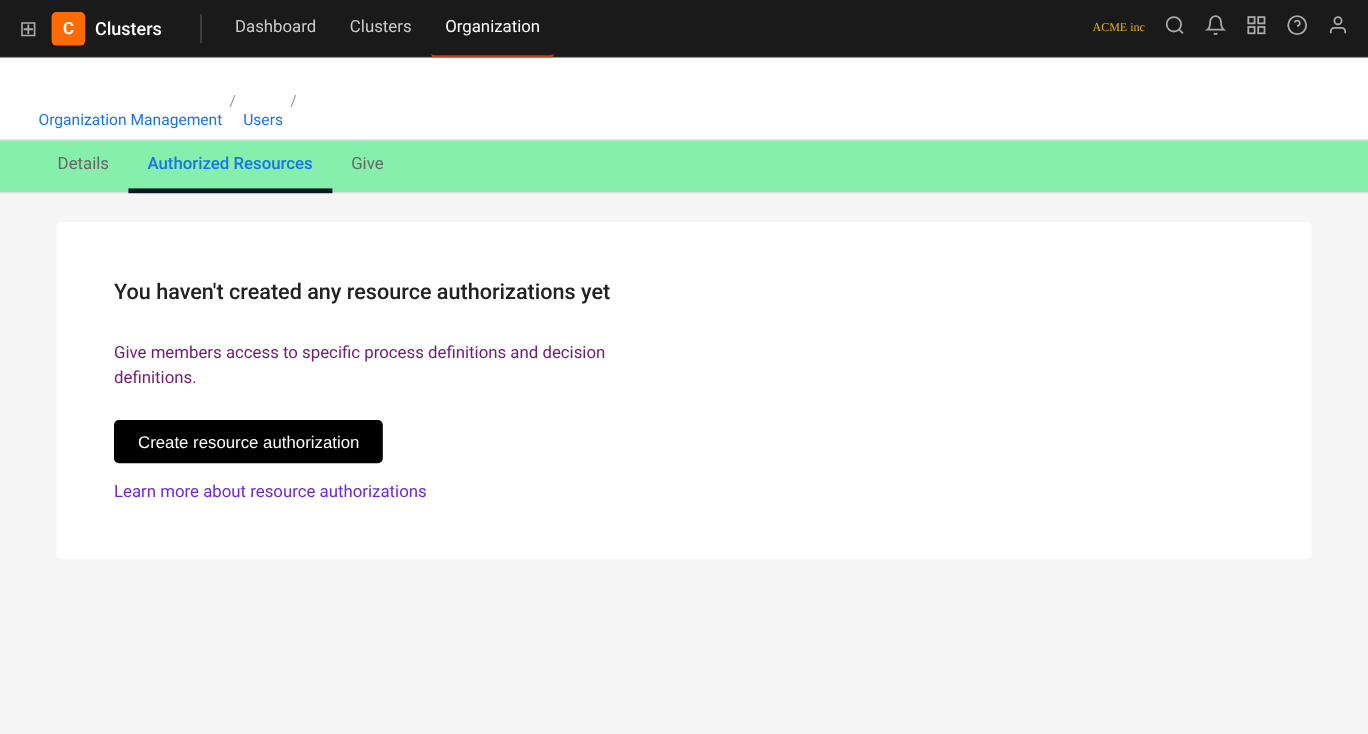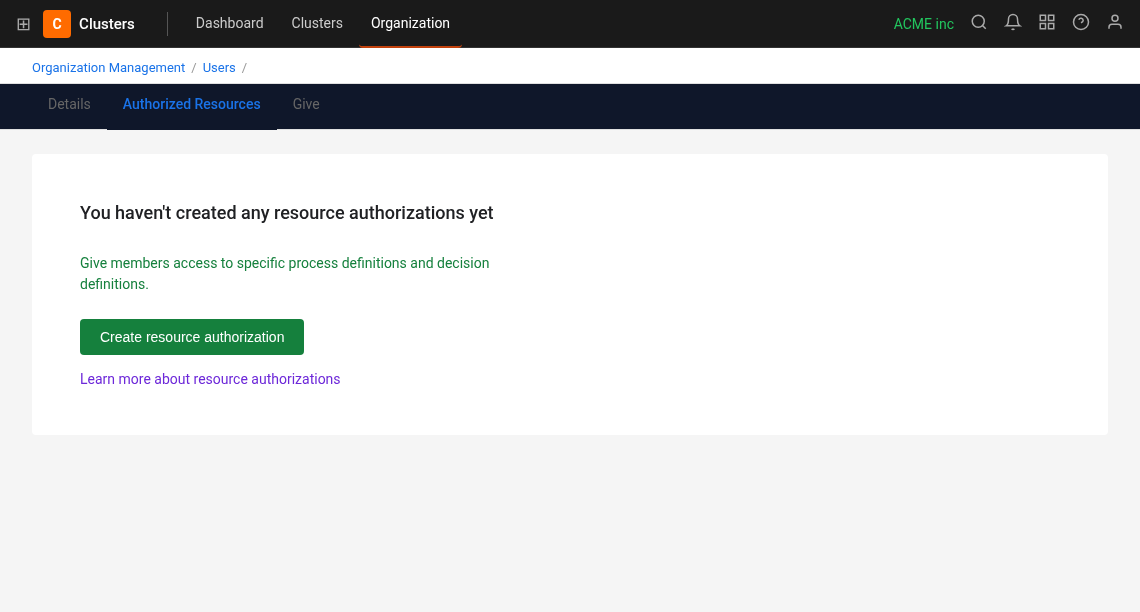--- a/index.html
+++ b/index.html
@@ -24,53 +24,53 @@
     .topnav-logo-text { font-size: 15px; font-weight: 500; }
     .topnav-divider { width: 1px; height: 24px; background: #555; margin: 0 16px; }
     .topnav-links { display: flex; align-items: center; gap: 4px; flex: 1; }
     .topnav-link {
       color: #ccc; text-decoration: none; padding: 20px 12px; border-radius: 4px;
       font-size: 14px; cursor: pointer; border-bottom: 2px solid transparent;
       height: 48px; display: flex; align-items: center;
     }
     .topnav-link.active { color: #fff; border-bottom: 2px solid #c2410c; }
     .topnav-right { display: flex; align-items: center; gap: 16px; margin-left: auto; }
-    .topnav-org { font-size: 14px; color: #22c55e; }
+    .topnav-org { font-size: 10px; color: #eab308; font-family: Liberation Serif, serif; }
     .topnav-icon { color: #aaa; font-size: 18px; cursor: pointer; }
 
     
     .breadcrumb-area { background: #fff; border-bottom: 1px solid #e0e0e0; padding: 12px 32px 0 32px; }
     .breadcrumb { display: flex; align-items: center; gap: 6px; font-size: 13px; color: #666; margin-bottom: 8px; }
-    .breadcrumb a { color: #1a73e8; text-decoration: none; }
+    .breadcrumb a { color: #1a73e8; text-decoration: none; margin-top: 33px; }
     .breadcrumb-sep { color: #999; }
     .page-title { font-size: 20px; font-weight: 500; color: #202124; padding-bottom: 12px; }
 
     
-    .tabs { display: flex; gap: 0; border-bottom: 1px solid #e0e0e0; background: #0f172a; padding: 0 32px; }
+    .tabs { display: flex; gap: 0; border-bottom: 1px solid #e0e0e0; background: #86efac; padding: 0 32px; }
     .tab {
       padding: 12px 16px; font-size: 14px; cursor: pointer;
       color: #666; border-bottom: 2px solid transparent; margin-bottom: -1px;
       text-decoration: none;
     }
-    .tab.active { color: #1a73e8; border-bottom: 6px solid #0f172a; font-weight: 500; }
+    .tab.active { color: #1a73e8; border-bottom: 4px solid #0f172a; font-weight: 500; }
 
     
-    .main-content { padding: 24px 32px; }
+    .main-content { padding: 24px 47px; }
     .empty-state-card {
       background: #fff; border-radius: 4px; padding: 48px 48px 48px 48px;
       min-height: 260px;
     }
     .empty-state-title {
       font-size: 18px; font-weight: 500; color: #202124; margin-bottom: 12px;
     }
     .empty-state-desc {
-      font-size: 14px; color: #15803d; margin-bottom: 24px; line-height: 1.5; max-width: 420px; margin-top: 30px;
+      font-size: 14px; color: #701a75; margin-bottom: 24px; line-height: 1.5; max-width: 420px; margin-top: 30px;
     }
     .btn-primary {
-      background: #15803d; color: #fff; border: none; border-radius: 4px;
+      background: #000000; color: #fff; border: none; border-radius: 4px;
       padding: 10px 20px; font-size: 14px; cursor: pointer; display: inline-block;
       font-weight: 500; margin-bottom: 16px;
     }
     .learn-more-link { color: #6d28d9; text-decoration: none; font-size: 14px; display: block; }
   </style>
 </head>
 <body>
 
 <nav class="topnav">
   <span class="topnav-grid-icon">⊞</span>

